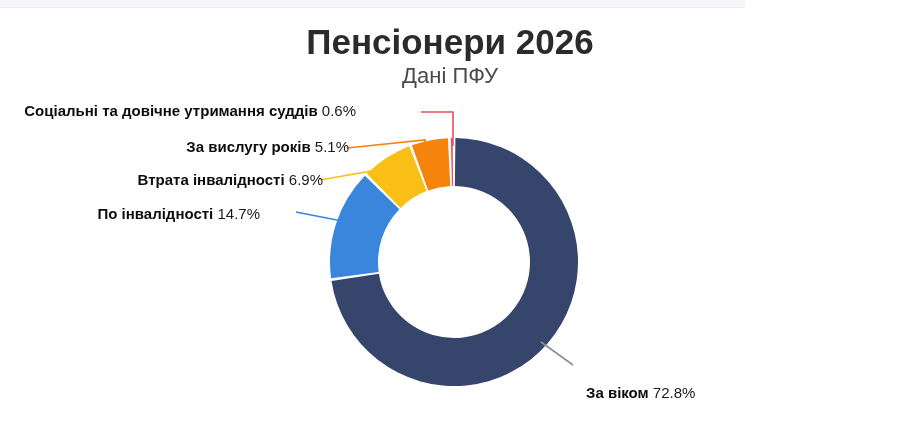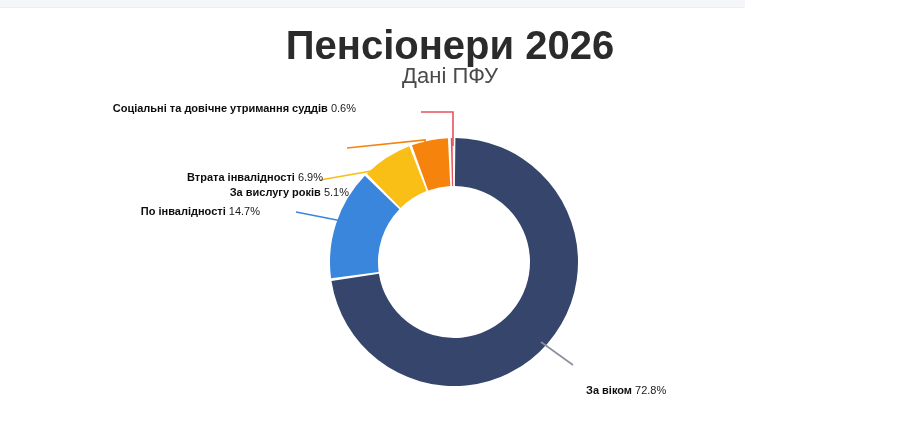--- a/index.html
+++ b/index.html
@@ -31,21 +31,21 @@
     background: #f5f6fa;
     border-bottom: 1px solid #eceef4;
   }
 
   .chart-title {
     position: absolute;
     left: 0;
     right: 0;
     top: 23px;
     text-align: center;
-    font-size: 40px;
+    font-size: 35px;
     font-weight: bold;
     color: #2b2b2b;
     letter-spacing: 0px;
     line-height: 1.1;
     white-space: nowrap;
   }
 
   .chart-subtitle {
     position: absolute;
     left: 0;
@@ -64,21 +64,21 @@
     position: absolute;
     left: 0;
     top: 0;
     width: 900px;
     height: 431px;
   }
 
   
   .slice-label {
     position: absolute;
-    font-size: 11px;
+    font-size: 15px;
     color: #111111;
     white-space: nowrap;
     line-height: 1;
   }
   .slice-label .lbl-name {
     font-weight: bold;
     color: #0d0d0d;
   }
   .slice-label .lbl-pct {
     font-weight: normal;
@@ -115,21 +115,21 @@
       <polyline id="leader-disability" points="296,212 347,222" stroke="#3a86dd"></polyline>
       <polyline id="leader-age" points="573,365 541,342" stroke="#8b8f9c"></polyline>
     </g>
   </svg>
 
   <div class="slice-label lbl-left" style="right:544px; top:103px;">
     <span class="lbl-name">Соціальні та довічне утримання суддів</span>
     <span class="lbl-pct">0.6%</span>
   </div>
 
-  <div class="slice-label lbl-left" style="right:551px; top:139px;margin-top:48px;">
+  <div class="slice-label lbl-left" style="right:551px; top:139px;">
     <span class="lbl-name">За вислугу років</span>
     <span class="lbl-pct">5.1%</span>
   </div>
 
   <div class="slice-label lbl-left" style="right:577px; top:172px;">
     <span class="lbl-name">Втрата інвалідності</span>
     <span class="lbl-pct">6.9%</span>
   </div>
 
   <div class="slice-label lbl-left" style="right:640px; top:206px;">

